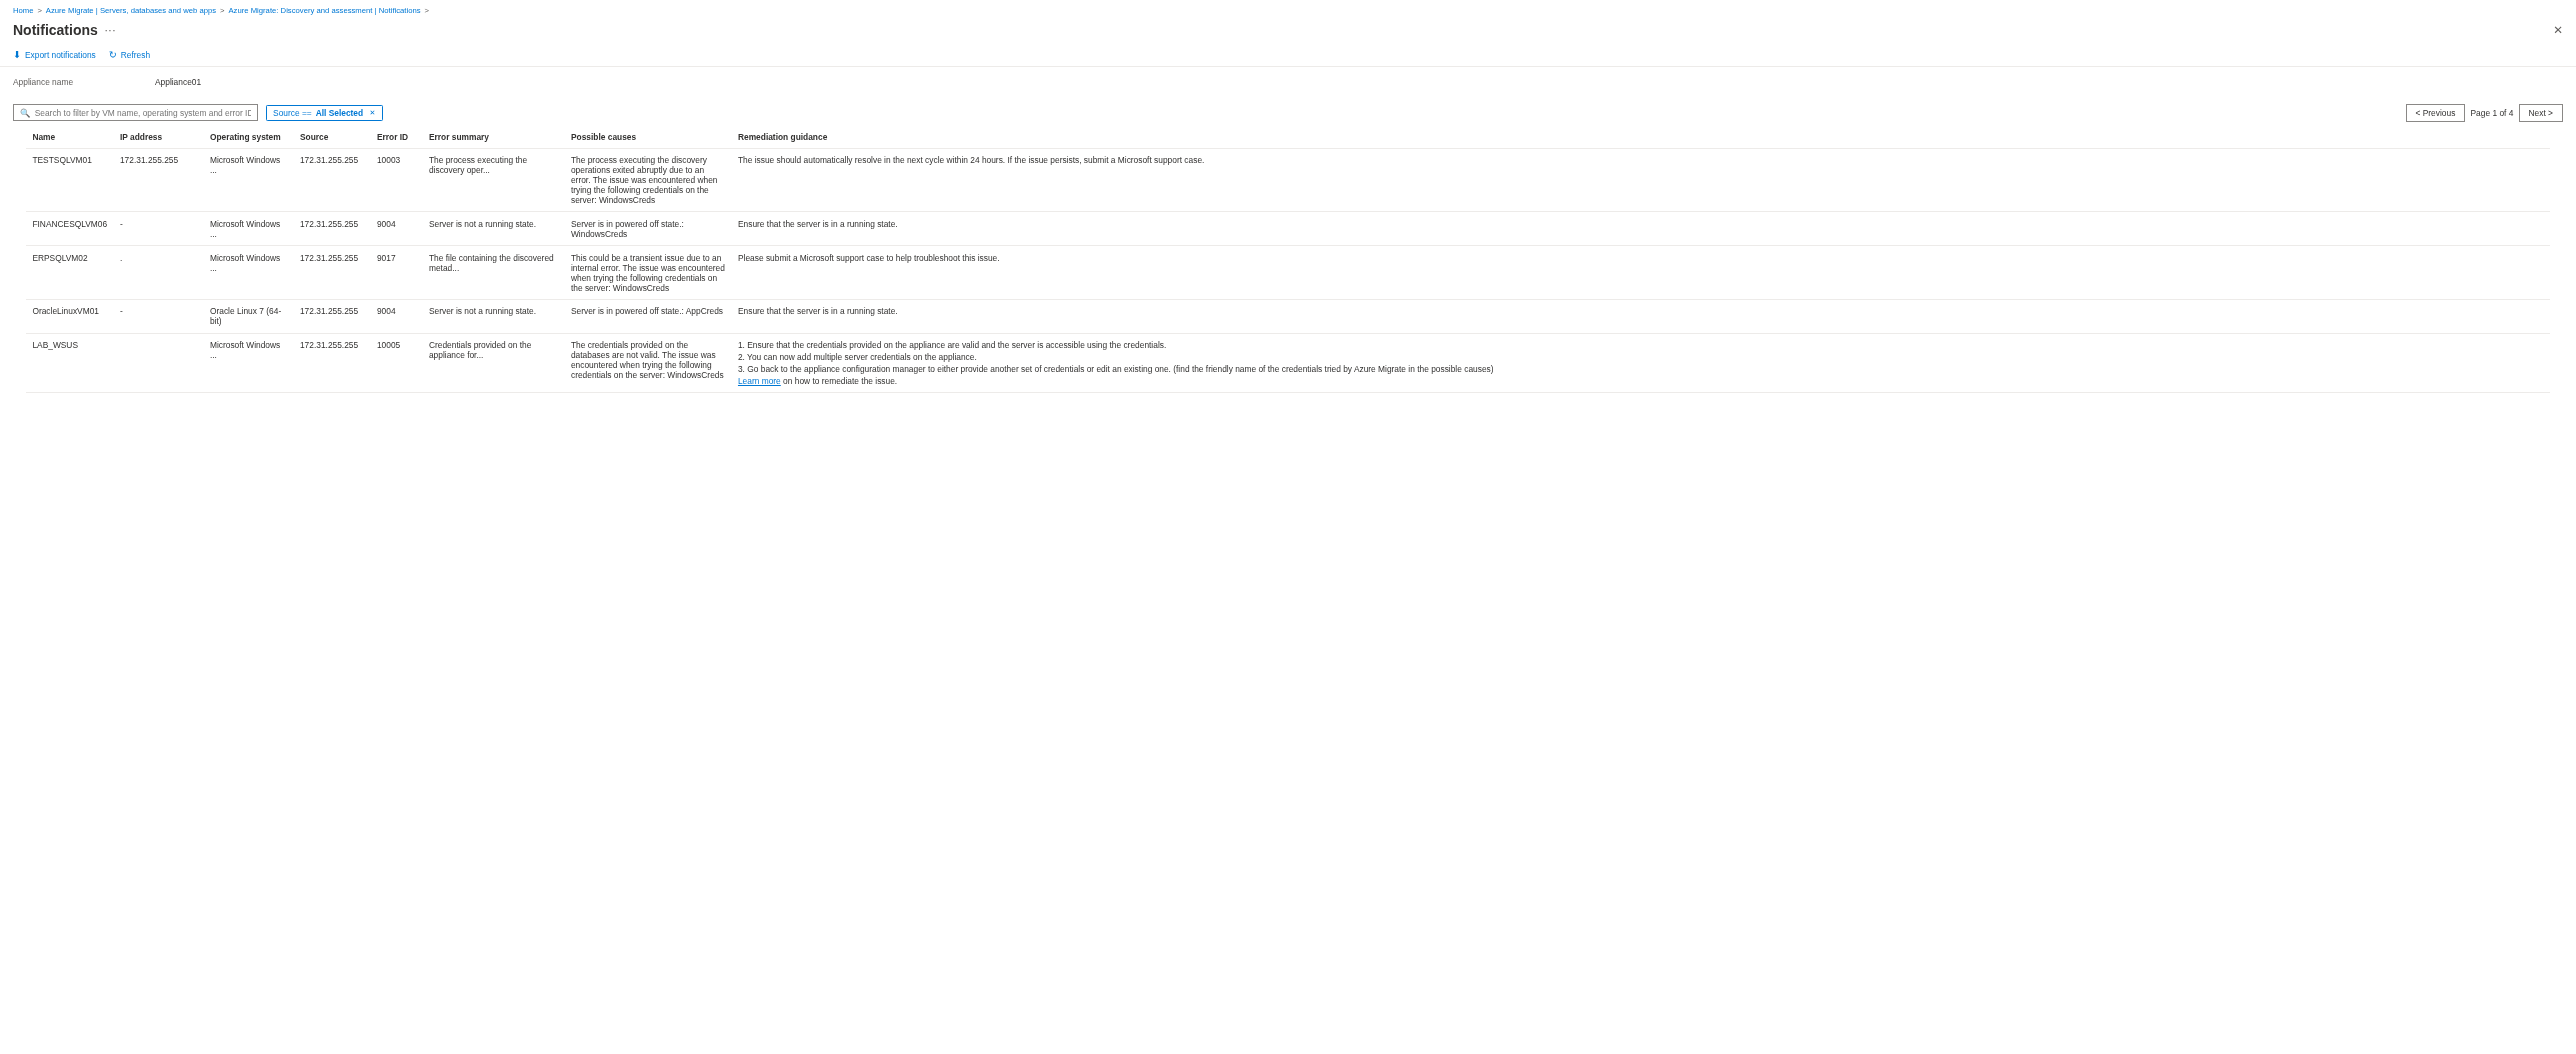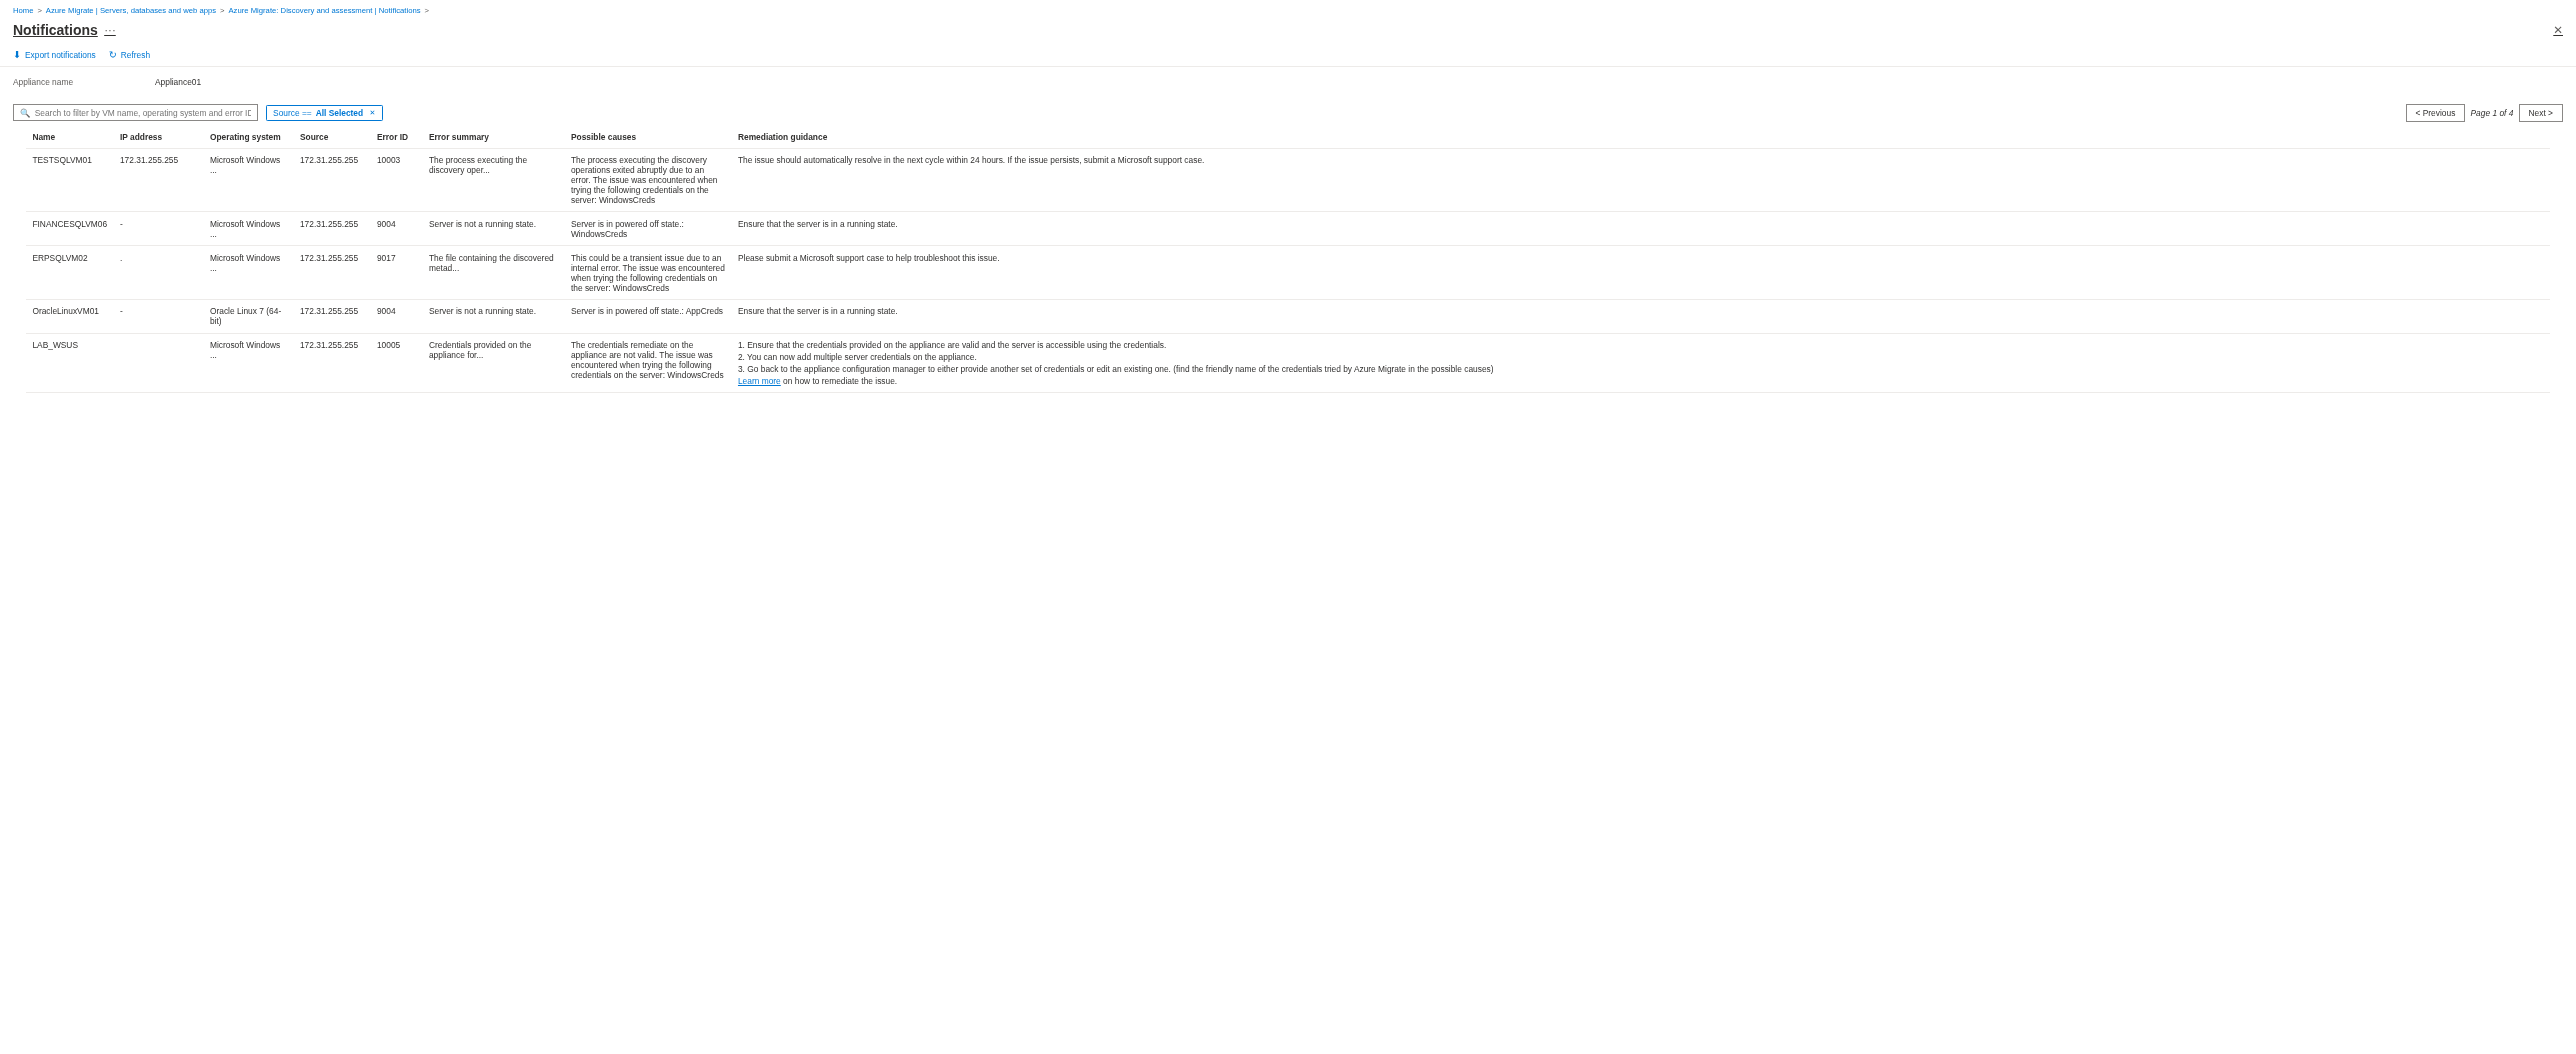--- a/index.html
+++ b/index.html
@@ -2,41 +2,41 @@
 <html style="font-size:10.3px"><head>
   <meta charset="utf-8">
   <style>
     * { box-sizing: border-box; margin: 0; padding: 0; }
     body { font-family: 'Segoe UI', Arial, sans-serif; font-size: 8.4px; color: #323130; background: #fff; }
 
     .breadcrumb { display: flex; align-items: center; gap: 3.9px; padding: 6.4px 13px 3.9px 13px; font-size: 7.7px; color: #0078d4; }
     .breadcrumb span { color: #323130; }
     .breadcrumb .sep { color: #605e5c; }
 
-    .page-header { display: flex; align-items: center; gap: 6.4px; padding: 2.6px 13px 6.4px 13px; text-decoration: underline; }
+    .page-header { display: flex; align-items: center; gap: 6.4px; padding: 2.6px 13px 6.4px 13px; }
     .page-title { font-size: 14px; font-weight: 600; color: #323130; }
     .more-btn { color: #605e5c; cursor: pointer; font-size: 11.6px; border: none; background: none; }
     .close-btn { margin-left: auto; color: #605e5c; cursor: pointer; font-size: 11.6px; border: none; background: none; font-weight: 300; }
 
     .toolbar { display: flex; align-items: center; gap: 13px; padding: 5.2px 13px; border-bottom: 0.6px solid #edebe9; }
     .toolbar-btn { display: flex; align-items: center; gap: 3.9px; color: #0078d4; cursor: pointer; border: none; background: none; font-size: 8.4px; }
 
     .meta-section { padding: 10.3px 13px 7.7px 13px; }
     .meta-row { display: flex; margin-bottom: 3.9px; }
     .meta-label { width: 142px; color: #605e5c; font-size: 8.4px; }
     .meta-value { font-size: 8.4px; color: #323130; }
 
     .filter-bar { display: flex; align-items: center; gap: 7.7px; padding: 5.2px 13px; }
     .search-box { display: flex; align-items: center; gap: 3.9px; border: 0.6px solid #8a8886; padding: 2.6px 6.4px; width: 245px; background: #fff; }
     .search-box input { border: none; outline: none; font-size: 8.4px; color: #323130; width: 100%; background: transparent; }
     .filter-tag { display: flex; align-items: center; gap: 3.9px; border: 0.6px solid #0078d4; border-radius: 1.3px; padding: 1.9px 6.4px; font-size: 8.4px; color: #0078d4; cursor: pointer; }
     .filter-tag .tag-strong { font-weight: 700; }
     .pagination { margin-left: auto; display: flex; align-items: center; gap: 5.2px; }
     .page-btn { border: 0.6px solid #8a8886; background: #fff; padding: 3.2px 9px; font-size: 8.4px; cursor: pointer; color: #323130; }
-    .page-info { font-size: 8.4px; color: #323130; white-space: nowrap; font-style: italic; }
+    .page-info { font-size: 8.4px; color: #323130; white-space: nowrap; }
 
     .table-container { padding: 0 26px; overflow-x: auto; }
     table { width: 100%; border-collapse: collapse; font-size: 8.4px; }
     thead tr { border-bottom: 1.3px solid #edebe9; }
     th { text-align: left; padding: 5.2px 6.4px; font-weight: 600; color: #323130; white-space: nowrap; background: #fff; }
     td { padding: 6.4px 6.4px; vertical-align: top; border-bottom: 0.6px solid #edebe9; color: #323130; }
 
     .col-name { width: 77px; }
     .col-ip { width: 90px; }
     .col-os { width: 90px; }
@@ -156,19 +156,19 @@
           <td>Server is in powered off state.: AppCreds</td>
           <td>Ensure that the server is in a running state.</td>
         </tr>
         <tr>
           <td>LAB_WSUS</td>
           <td></td>
           <td>Microsoft Windows ...</td>
           <td>172.31.255.255</td>
           <td>10005</td>
           <td>Credentials provided on the appliance for...</td>
-          <td>The credentials remediate on the appliance are not valid. The issue was encountered when trying the following credentials on the server: WindowsCreds</td>
+          <td>The credentials provided on the databases are not valid. The issue was encountered when trying the following credentials on the server: WindowsCreds</td>
           <td><p style="margin-bottom: 1.9px;">1. Ensure that the credentials provided on the appliance are valid and the server is accessible using the credentials.</p><p style="margin-bottom: 1.9px;">2. You can now add multiple server credentials on the appliance.</p><p style="margin-bottom: 1.9px;">3. Go back to the appliance configuration manager to either provide another set of credentials or edit an existing one. (find the friendly name of the credentials tried by Azure Migrate in the possible causes)</p><a class="link-blue" href="#">Learn more</a> on how to remediate the issue.</td>
         </tr>
       </tbody>
   </table>
 </div>
 
 
 </body></html>

